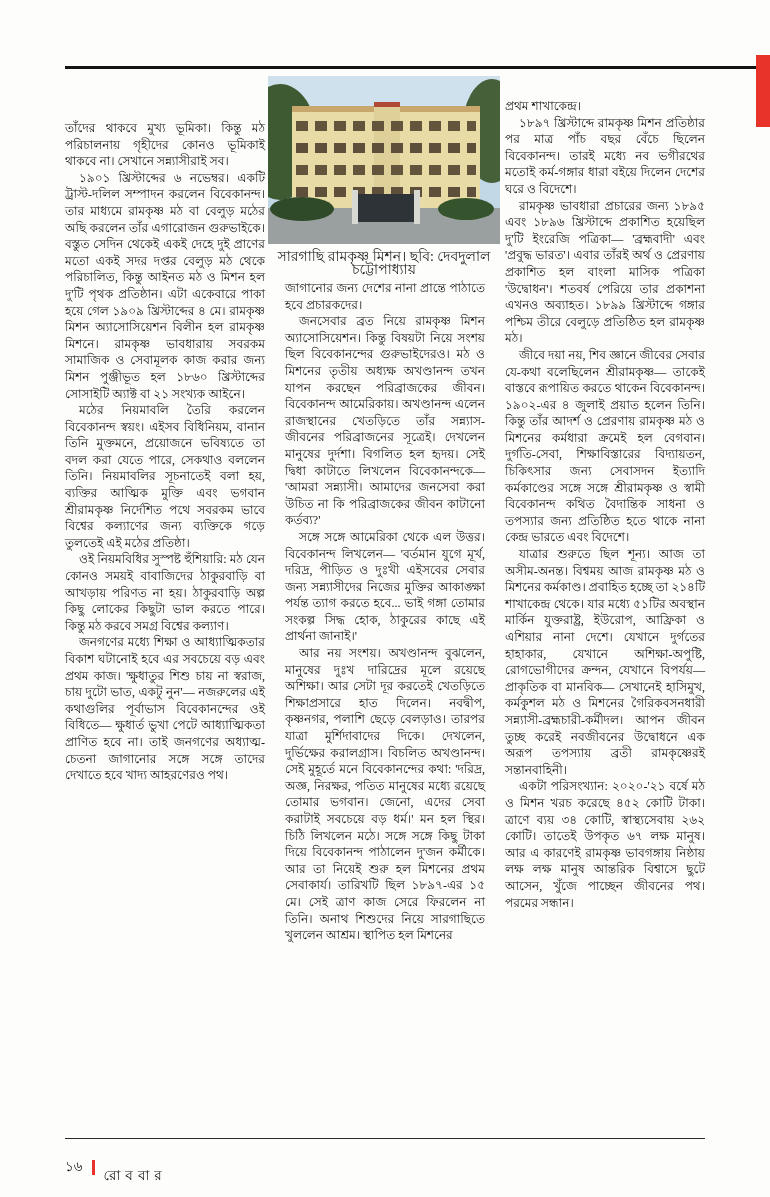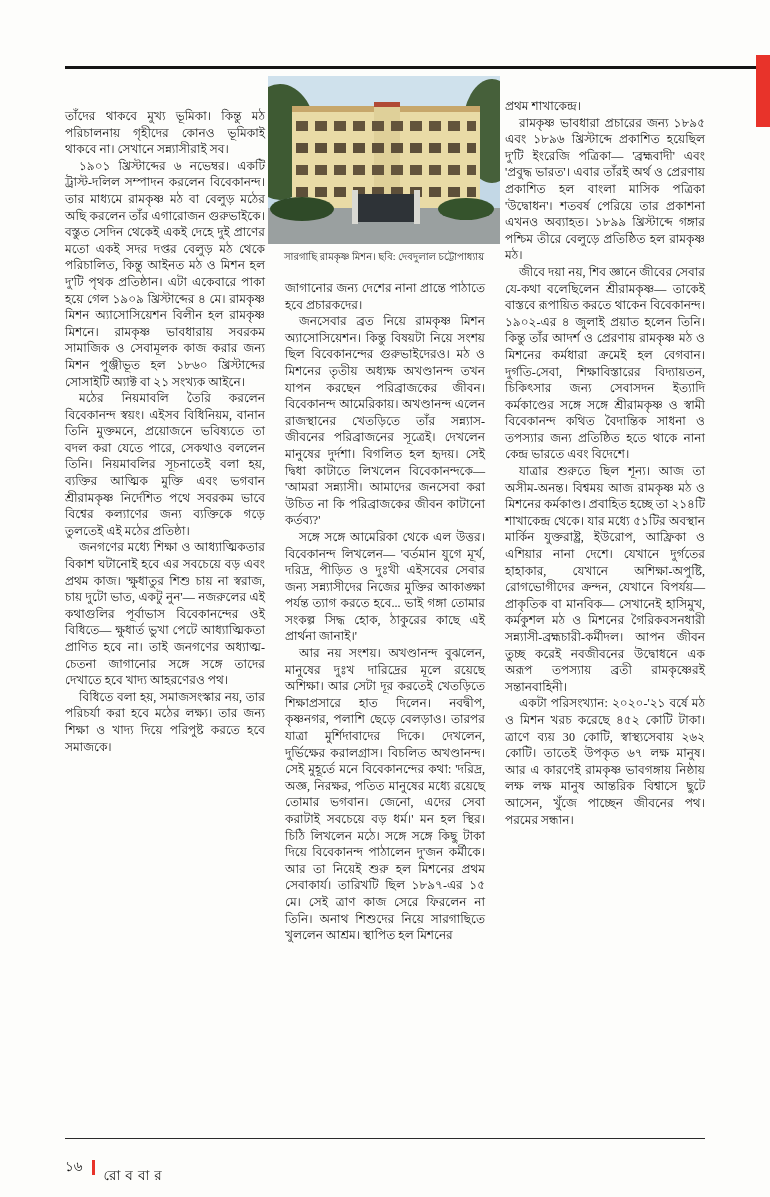--- a/index.html
+++ b/index.html
@@ -19,31 +19,31 @@
   .red-tab{
     position:absolute;right:0;top:55px;width:14px;height:72px;
   }
   .photo-frame{
     position:absolute;left:268px;top:76px;width:232px;height:168px;
     background:#bcd2e2;overflow:hidden;
   }
   .photo-frame svg{display:block;width:100%;height:100%;}
   .photo-caption{
     position:absolute;left:252px;top:250px;width:264px;
-    text-align:center;font-size:10px;line-height:13px;color:#222;
+    text-align:center;font-size:14px;line-height:13px;color:#222;
   }
   .col{
     position:absolute;width:200px;
     font-size:12.1px;line-height:16.6px;
     text-align:justify;
     color:#151515;
   }
   .col p{margin:0;text-indent:14px;}
   .col p:first-child{text-indent:0;}
-  #col-left{left:65px;top:108px;height:1000px;}
+  #col-left{left:65px;top:120px;height:1000px;}
   #col-middle{left:285px;top:266px;height:842px;margin-top:14px;}
   #col-right{left:505px;top:98px;height:998px;}
   .foot-rule{
     position:absolute;left:65px;top:1138px;width:640px;height:1px;background:#2a2a2a;
   }
   .footer{
     position:absolute;left:65px;top:1147px;
     display:flex;align-items:center;gap:9px;
     font-size:13.5px;color:#161616;
   }
@@ -80,35 +80,36 @@
       <rect x="146" y="114" width="6" height="34" fill="#d9d9d3"></rect>
     </svg>
   </div>
 
   <div class="photo-caption">সারগাছি রামকৃষ্ণ মিশন। ছবি: দেবদুলাল চট্টোপাধ্যায়</div>
 
   <div class="col" id="col-left">
       <p>তাঁদের থাকবে মুখ্য ভূমিকা। কিন্তু মঠ পরিচালনায় গৃহীদের কোনও ভূমিকাই থাকবে না। সেখানে সন্ন্যাসীরাই সব।</p>
       <p>১৯০১ খ্রিস্টাব্দের ৬ নভেম্বর। একটি ট্রাস্ট-দলিল সম্পাদন করলেন বিবেকানন্দ। তার মাধ্যমে রামকৃষ্ণ মঠ বা বেলুড় মঠের অছি করলেন তাঁর এগারোজন গুরুভাইকে। বস্তুত সেদিন থেকেই একই দেহে দুই প্রাণের মতো একই সদর দপ্তর বেলুড় মঠ থেকে পরিচালিত, কিন্তু আইনত মঠ ও মিশন হল দু'টি পৃথক প্রতিষ্ঠান। এটা একেবারে পাকা হয়ে গেল ১৯০৯ খ্রিস্টাব্দের ৪ মে। রামকৃষ্ণ মিশন অ্যাসোসিয়েশন বিলীন হল রামকৃষ্ণ মিশনে। রামকৃষ্ণ ভাবধারায় সবরকম সামাজিক ও সেবামূলক কাজ করার জন্য মিশন পুঞ্জীভূত হল ১৮৬০ খ্রিস্টাব্দের সোসাইটি অ্যাক্ট বা ২১ সংখ্যক আইনে।</p>
       <p>মঠের নিয়মাবলি তৈরি করলেন বিবেকানন্দ স্বয়ং। এইসব বিধিনিয়ম, বানান তিনি মুক্তমনে, প্রয়োজনে ভবিষ্যতে তা বদল করা যেতে পারে, সেকথাও বললেন তিনি। নিয়মাবলির সূচনাতেই বলা হয়, ব্যক্তির আত্মিক মুক্তি এবং ভগবান শ্রীরামকৃষ্ণ নির্দেশিত পথে সবরকম ভাবে বিশ্বের কল্যাণের জন্য ব্যক্তিকে গড়ে তুলতেই এই মঠের প্রতিষ্ঠা।</p>
+      <p>ওই নিয়মবিধির সুস্পষ্ট হুঁশিয়ারি: মঠ যেন কোনও সময়ই বাবাজিদের ঠাকুরবাড়ি বা আখড়ায় পরিণত না হয়। ঠাকুরবাড়ি অল্প কিছু লোকের কিছুটা ভাল করতে পারে। কিন্তু মঠ করবে সমগ্র বিশ্বের কল্যাণ।</p>
       <p>জনগণের মধ্যে শিক্ষা ও আধ্যাত্মিকতার বিকাশ ঘটানোই হবে এর সবচেয়ে বড় এবং প্রথম কাজ। 'ক্ষুধাতুর শিশু চায় না স্বরাজ, চায় দুটো ভাত, একটু নুন'— নজরুলের এই কথাগুলির পূর্বাভাস বিবেকানন্দের ওই বিধিতে— ক্ষুধার্ত ভুখা পেটে আধ্যাত্মিকতা প্রাণিত হবে না। তাই জনগণের অধ্যাত্ম-চেতনা জাগানোর সঙ্গে সঙ্গে তাদের দেখাতে হবে খাদ্য আহরণেরও পথ।</p>
-      <p>বিধিতে বলা হয়, সমাজসংস্কার নয়, তার পরিচর্যা করা হবে মঠের লক্ষ্য। তার জন্য শিক্ষা ও খাদ্য দিয়ে পরিপুষ্ট করতে হবে সমাজকে।</p>
     </div>
   <div class="col" id="col-middle">
       <p>জাগানোর জন্য দেশের নানা প্রান্তে পাঠাতে হবে প্রচারকদের।</p>
       <p>জনসেবার ব্রত নিয়ে রামকৃষ্ণ মিশন অ্যাসোসিয়েশন। কিন্তু বিষয়টা নিয়ে সংশয় ছিল বিবেকানন্দের গুরুভাইদেরও। মঠ ও মিশনের তৃতীয় অধ্যক্ষ অখণ্ডানন্দ তখন যাপন করছেন পরিব্রাজকের জীবন। বিবেকানন্দ আমেরিকায়। অখণ্ডানন্দ এলেন রাজস্থানের খেতড়িতে তাঁর সন্ন্যাস-জীবনের পরিব্রাজনের সূত্রেই। দেখলেন মানুষের দুর্দশা। বিগলিত হল হৃদয়। সেই দ্বিধা কাটাতে লিখলেন বিবেকানন্দকে— 'আমরা সন্ন্যাসী। আমাদের জনসেবা করা উচিত না কি পরিব্রাজকের জীবন কাটানো কর্তব্য?'</p>
       <p>সঙ্গে সঙ্গে আমেরিকা থেকে এল উত্তর। বিবেকানন্দ লিখলেন— 'বর্তমান যুগে মূর্খ, দরিদ্র, পীড়িত ও দুঃখী এইসবের সেবার জন্য সন্ন্যাসীদের নিজের মুক্তির আকাঙ্ক্ষা পর্যন্ত ত্যাগ করতে হবে... ভাই গঙ্গা তোমার সংকল্প সিদ্ধ হোক, ঠাকুরের কাছে এই প্রার্থনা জানাই।'</p>
       <p>আর নয় সংশয়। অখণ্ডানন্দ বুঝলেন, মানুষের দুঃখ দারিদ্রের মূলে রয়েছে অশিক্ষা। আর সেটা দূর করতেই খেতড়িতে শিক্ষাপ্রসারে হাত দিলেন। নবদ্বীপ, কৃষ্ণনগর, পলাশি ছেড়ে বেলড়াও। তারপর যাত্রা মুর্শিদাবাদের দিকে। দেখলেন, দুর্ভিক্ষের করালগ্রাস। বিচলিত অখণ্ডানন্দ। সেই মুহূর্তে মনে বিবেকানন্দের কথা: 'দরিদ্র, অজ্ঞ, নিরক্ষর, পতিত মানুষের মধ্যে রয়েছে তোমার ভগবান। জেনো, এদের সেবা করাটাই সবচেয়ে বড় ধর্ম।' মন হল স্থির। চিঠি লিখলেন মঠে। সঙ্গে সঙ্গে কিছু টাকা দিয়ে বিবেকানন্দ পাঠালেন দু'জন কর্মীকে। আর তা নিয়েই শুরু হল মিশনের প্রথম সেবাকার্য। তারিখটি ছিল ১৮৯৭-এর ১৫ মে। সেই ত্রাণ কাজ সেরে ফিরলেন না তিনি। অনাথ শিশুদের নিয়ে সারগাছিতে খুললেন আশ্রম। স্থাপিত হল মিশনের</p>
     </div>
   <div class="col" id="col-right">
       <p>প্রথম শাখাকেন্দ্র।</p>
+      <p>১৮৯৭ খ্রিস্টাব্দে রামকৃষ্ণ মিশন প্রতিষ্ঠার পর মাত্র পাঁচ বছর বেঁচে ছিলেন বিবেকানন্দ। তারই মধ্যে নব ভগীরথের মতোই কর্ম-গঙ্গার ধারা বইয়ে দিলেন দেশের ঘরে ও বিদেশে।</p>
       <p>রামকৃষ্ণ ভাবধারা প্রচারের জন্য ১৮৯৫ এবং ১৮৯৬ খ্রিস্টাব্দে প্রকাশিত হয়েছিল দু'টি ইংরেজি পত্রিকা— 'ব্রহ্মবাদী' এবং 'প্রবুদ্ধ ভারত'। এবার তাঁরই অর্থ ও প্রেরণায় প্রকাশিত হল বাংলা মাসিক পত্রিকা 'উদ্বোধন'। শতবর্ষ পেরিয়ে তার প্রকাশনা এখনও অব্যাহত। ১৮৯৯ খ্রিস্টাব্দে গঙ্গার পশ্চিম তীরে বেলুড়ে প্রতিষ্ঠিত হল রামকৃষ্ণ মঠ।</p>
       <p>জীবে দয়া নয়, শিব জ্ঞানে জীবের সেবার যে-কথা বলেছিলেন শ্রীরামকৃষ্ণ— তাকেই বাস্তবে রূপায়িত করতে থাকেন বিবেকানন্দ। ১৯০২-এর ৪ জুলাই প্রয়াত হলেন তিনি। কিন্তু তাঁর আদর্শ ও প্রেরণায় রামকৃষ্ণ মঠ ও মিশনের কর্মধারা ক্রমেই হল বেগবান। দুর্গতি-সেবা, শিক্ষাবিস্তারের বিদ্যায়তন, চিকিৎসার জন্য সেবাসদন ইত্যাদি কর্মকাণ্ডের সঙ্গে সঙ্গে শ্রীরামকৃষ্ণ ও স্বামী বিবেকানন্দ কথিত বৈদান্তিক সাধনা ও তপস্যার জন্য প্রতিষ্ঠিত হতে থাকে নানা কেন্দ্র ভারতে এবং বিদেশে।</p>
       <p>যাত্রার শুরুতে ছিল শূন্য। আজ তা অসীম-অনন্ত। বিশ্বময় আজ রামকৃষ্ণ মঠ ও মিশনের কর্মকাণ্ড। প্রবাহিত হচ্ছে তা ২১৪টি শাখাকেন্দ্র থেকে। যার মধ্যে ৫১টির অবস্থান মার্কিন যুক্তরাষ্ট্র, ইউরোপ, আফ্রিকা ও এশিয়ার নানা দেশে। যেখানে দুর্গতের হাহাকার, যেখানে অশিক্ষা-অপুষ্টি, রোগভোগীদের ক্রন্দন, যেখানে বিপর্যয়— প্রাকৃতিক বা মানবিক— সেখানেই হাসিমুখ, কর্মকুশল মঠ ও মিশনের গৈরিকবসনধারী সন্ন্যাসী-ব্রহ্মচারী-কর্মীদল। আপন জীবন তুচ্ছ করেই নবজীবনের উদ্বোধনে এক অরূপ তপস্যায় ব্রতী রামকৃষ্ণেরই সন্তানবাহিনী।</p>
-      <p>একটা পরিসংখ্যান: ২০২০-'২১ বর্ষে মঠ ও মিশন খরচ করেছে ৪৫২ কোটি টাকা। ত্রাণে ব্যয় 30 কোটি, স্বাস্থ্যসেবায় ২৬২ কোটি। তাতেই উপকৃত ৬৭ লক্ষ মানুষ। আর এ কারণেই রামকৃষ্ণ ভাবগঙ্গায় নিষ্ঠায় লক্ষ লক্ষ মানুষ আন্তরিক বিশ্বাসে ছুটে আসেন, খুঁজে পাচ্ছেন জীবনের পথ। পরমের সন্ধান।</p>
+      <p>একটা পরিসংখ্যান: ২০২০-'২১ বর্ষে মঠ ও মিশন খরচ করেছে ৪৫২ কোটি টাকা। ত্রাণে ব্যয় ৩৪ কোটি, স্বাস্থ্যসেবায় ২৬২ কোটি। তাতেই উপকৃত ৬৭ লক্ষ মানুষ। আর এ কারণেই রামকৃষ্ণ ভাবগঙ্গায় নিষ্ঠায় লক্ষ লক্ষ মানুষ আন্তরিক বিশ্বাসে ছুটে আসেন, খুঁজে পাচ্ছেন জীবনের পথ। পরমের সন্ধান।</p>
     </div>
 
   <div class="foot-rule"></div>
   <div class="footer">
     <span>১৬</span>
     <span class="sep" style="background: rgb(232, 51, 42);"></span>
     <span class="section">রোববার</span>
   </div>
 
 </div>

